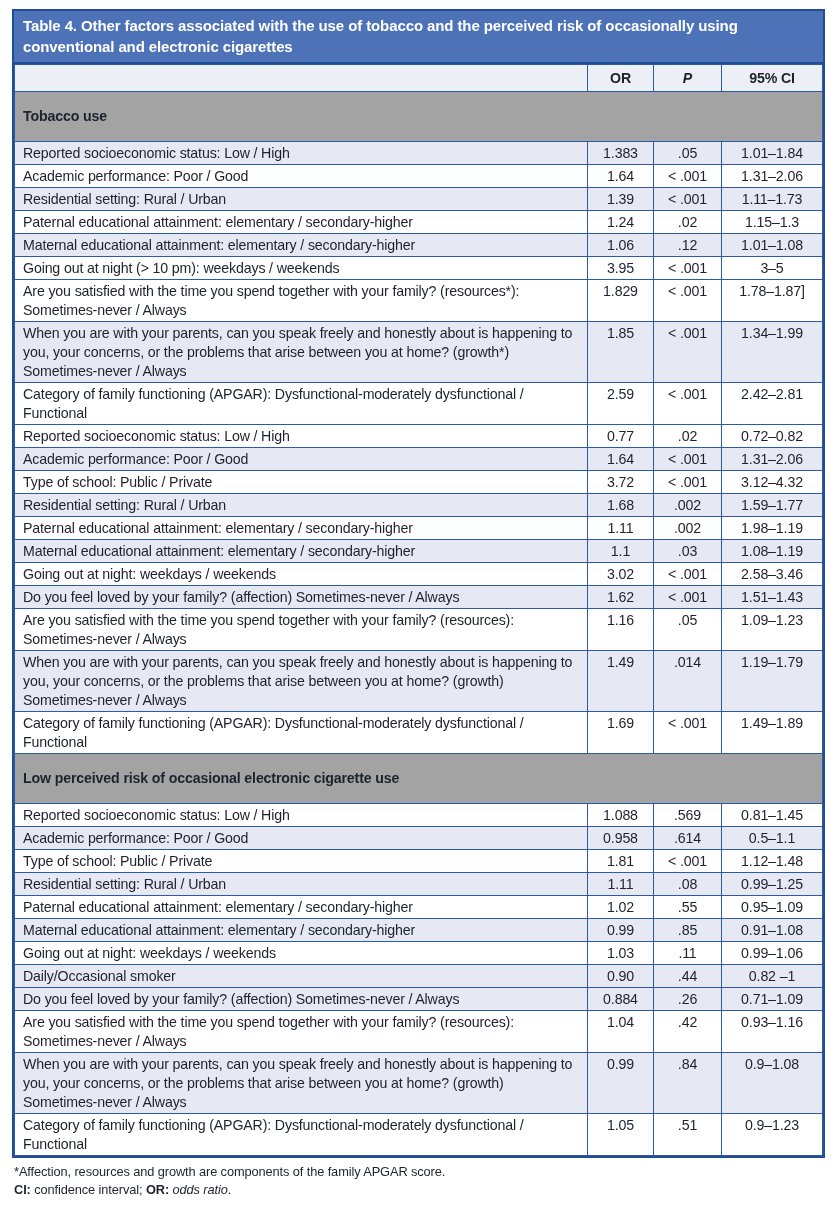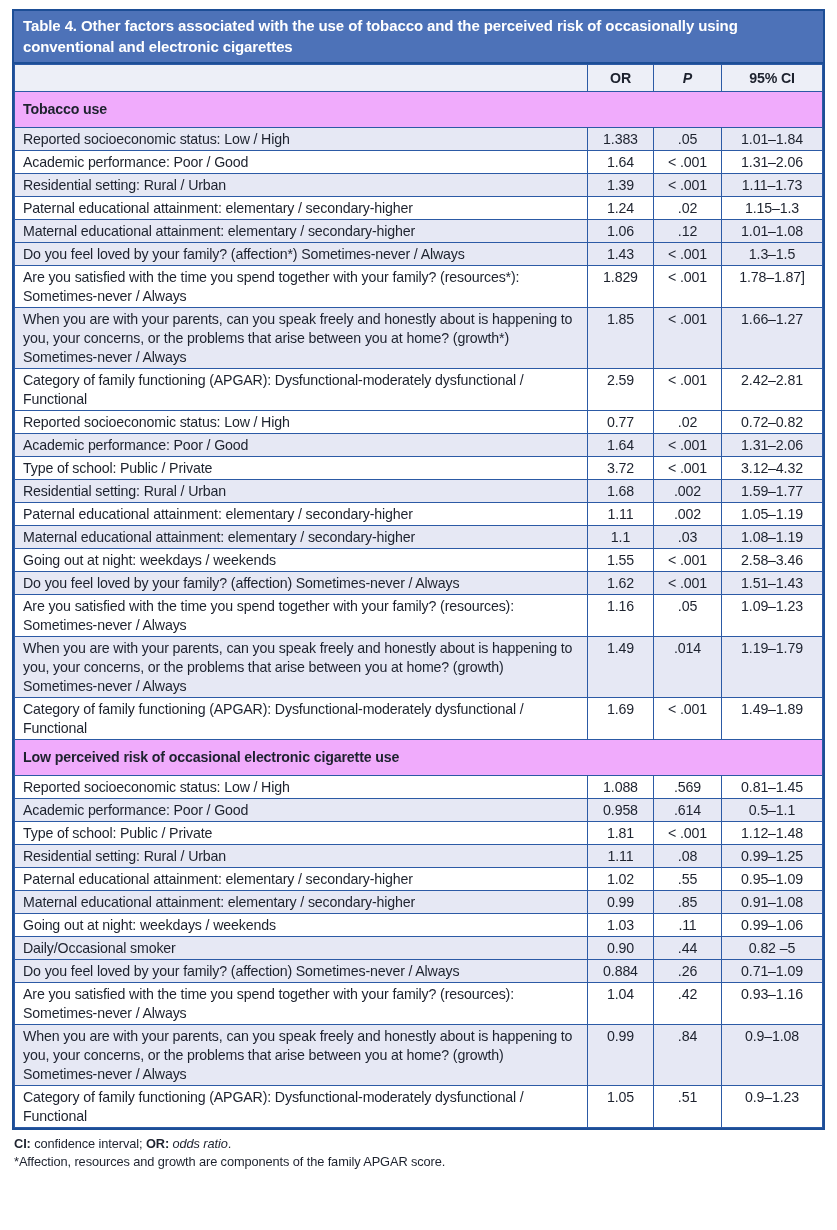--- a/index.html
+++ b/index.html
@@ -55,23 +55,23 @@
     vertical-align: top;
     letter-spacing: -0.15px;
   }
   thead th {
     background: var(--header_bg);
     font-weight: bold;
     padding: 3.5px 4px;
   }
   thead th.p-col { font-style: italic; }
   tr.section-row td {
-    background: #f0abfc;
+    background: #a3a3a3;
     font-weight: bold;
-    padding: 8px 8px;
+    padding: 15px 8px;
   }
   td.val {
     text-align: center;
     padding-left: 3px;
     padding-right: 3px;
   }
   tr.shaded td { background: var(--stripe); }
   .footnotes {
     margin-top: 5px;
     padding-left: 2px;
@@ -134,37 +134,37 @@
             <td class="val">1.24</td>
             <td class="val">.02</td>
             <td class="val">1.15–1.3</td>
           </tr>
           <tr class="data-row shaded">
             <td>Maternal educational attainment: elementary / secondary-higher</td>
             <td class="val">1.06</td>
             <td class="val">.12</td>
             <td class="val">1.01–1.08</td>
           </tr>
-          <tr class="data-row shaded">
-            <td>Do you feel loved by your family? (affection*) Sometimes-never / Always</td>
-            <td class="val">1.43</td>
-            <td class="val">&lt; .001</td>
-            <td class="val">1.3–1.5</td>
+          <tr class="data-row">
+            <td>Going out at night (&gt; 10 pm): weekdays / weekends</td>
+            <td class="val">3.95</td>
+            <td class="val">&lt; .001</td>
+            <td class="val">3–5</td>
           </tr>
           <tr class="data-row">
             <td>Are you satisfied with the time you spend together with your family? (resources*): Sometimes-never / Always</td>
             <td class="val">1.829</td>
             <td class="val">&lt; .001</td>
             <td class="val">1.78–1.87]</td>
           </tr>
           <tr class="data-row shaded">
             <td>When you are with your parents, can you speak freely and honestly about is happening to you, your concerns, or the problems that arise between you at home? (growth*) Sometimes-never / Always</td>
             <td class="val">1.85</td>
             <td class="val">&lt; .001</td>
-            <td class="val">1.66–1.27</td>
+            <td class="val">1.34–1.99</td>
           </tr>
           <tr class="data-row">
             <td>Category of family functioning (APGAR): Dysfunctional-moderately dysfunctional / Functional</td>
             <td class="val">2.59</td>
             <td class="val">&lt; .001</td>
             <td class="val">2.42–2.81</td>
           </tr>
           <tr class="data-row">
             <td>Reported socioeconomic status: Low / High</td>
             <td class="val">0.77</td>
@@ -186,31 +186,31 @@
           <tr class="data-row shaded">
             <td>Residential setting: Rural / Urban</td>
             <td class="val">1.68</td>
             <td class="val">.002</td>
             <td class="val">1.59–1.77</td>
           </tr>
           <tr class="data-row">
             <td>Paternal educational attainment: elementary / secondary-higher</td>
             <td class="val">1.11</td>
             <td class="val">.002</td>
-            <td class="val">1.05–1.19</td>
+            <td class="val">1.98–1.19</td>
           </tr>
           <tr class="data-row shaded">
             <td>Maternal educational attainment: elementary / secondary-higher</td>
             <td class="val">1.1</td>
             <td class="val">.03</td>
             <td class="val">1.08–1.19</td>
           </tr>
           <tr class="data-row">
             <td>Going out at night: weekdays / weekends</td>
-            <td class="val">1.55</td>
+            <td class="val">3.02</td>
             <td class="val">&lt; .001</td>
             <td class="val">2.58–3.46</td>
           </tr>
           <tr class="data-row shaded">
             <td>Do you feel loved by your family? (affection) Sometimes-never / Always</td>
             <td class="val">1.62</td>
             <td class="val">&lt; .001</td>
             <td class="val">1.51–1.43</td>
           </tr>
           <tr class="data-row">
@@ -273,21 +273,21 @@
           <tr class="data-row">
             <td>Going out at night: weekdays / weekends</td>
             <td class="val">1.03</td>
             <td class="val">.11</td>
             <td class="val">0.99–1.06</td>
           </tr>
           <tr class="data-row shaded">
             <td>Daily/Occasional smoker</td>
             <td class="val">0.90</td>
             <td class="val">.44</td>
-            <td class="val">0.82 –5</td>
+            <td class="val">0.82 –1</td>
           </tr>
           <tr class="data-row shaded">
             <td>Do you feel loved by your family? (affection) Sometimes-never / Always</td>
             <td class="val">0.884</td>
             <td class="val">.26</td>
             <td class="val">0.71–1.09</td>
           </tr>
           <tr class="data-row">
             <td>Are you satisfied with the time you spend together with your family? (resources): Sometimes-never / Always</td>
             <td class="val">1.04</td>
@@ -304,16 +304,16 @@
             <td>Category of family functioning (APGAR): Dysfunctional-moderately dysfunctional / Functional</td>
             <td class="val">1.05</td>
             <td class="val">.51</td>
             <td class="val">0.9–1.23</td>
           </tr>
         </tbody>
     </table>
   </div>
 
   <div class="footnotes">
+    <p>*Affection, resources and growth are components of the family APGAR score.</p>
     <p><b>CI:</b><span> confidence interval; </span><b>OR:</b><i> odds ratio</i><span>.</span></p>
-    <p>*Affection, resources and growth are components of the family APGAR score.</p>
   </div>
 </div>
 
 </body></html>

